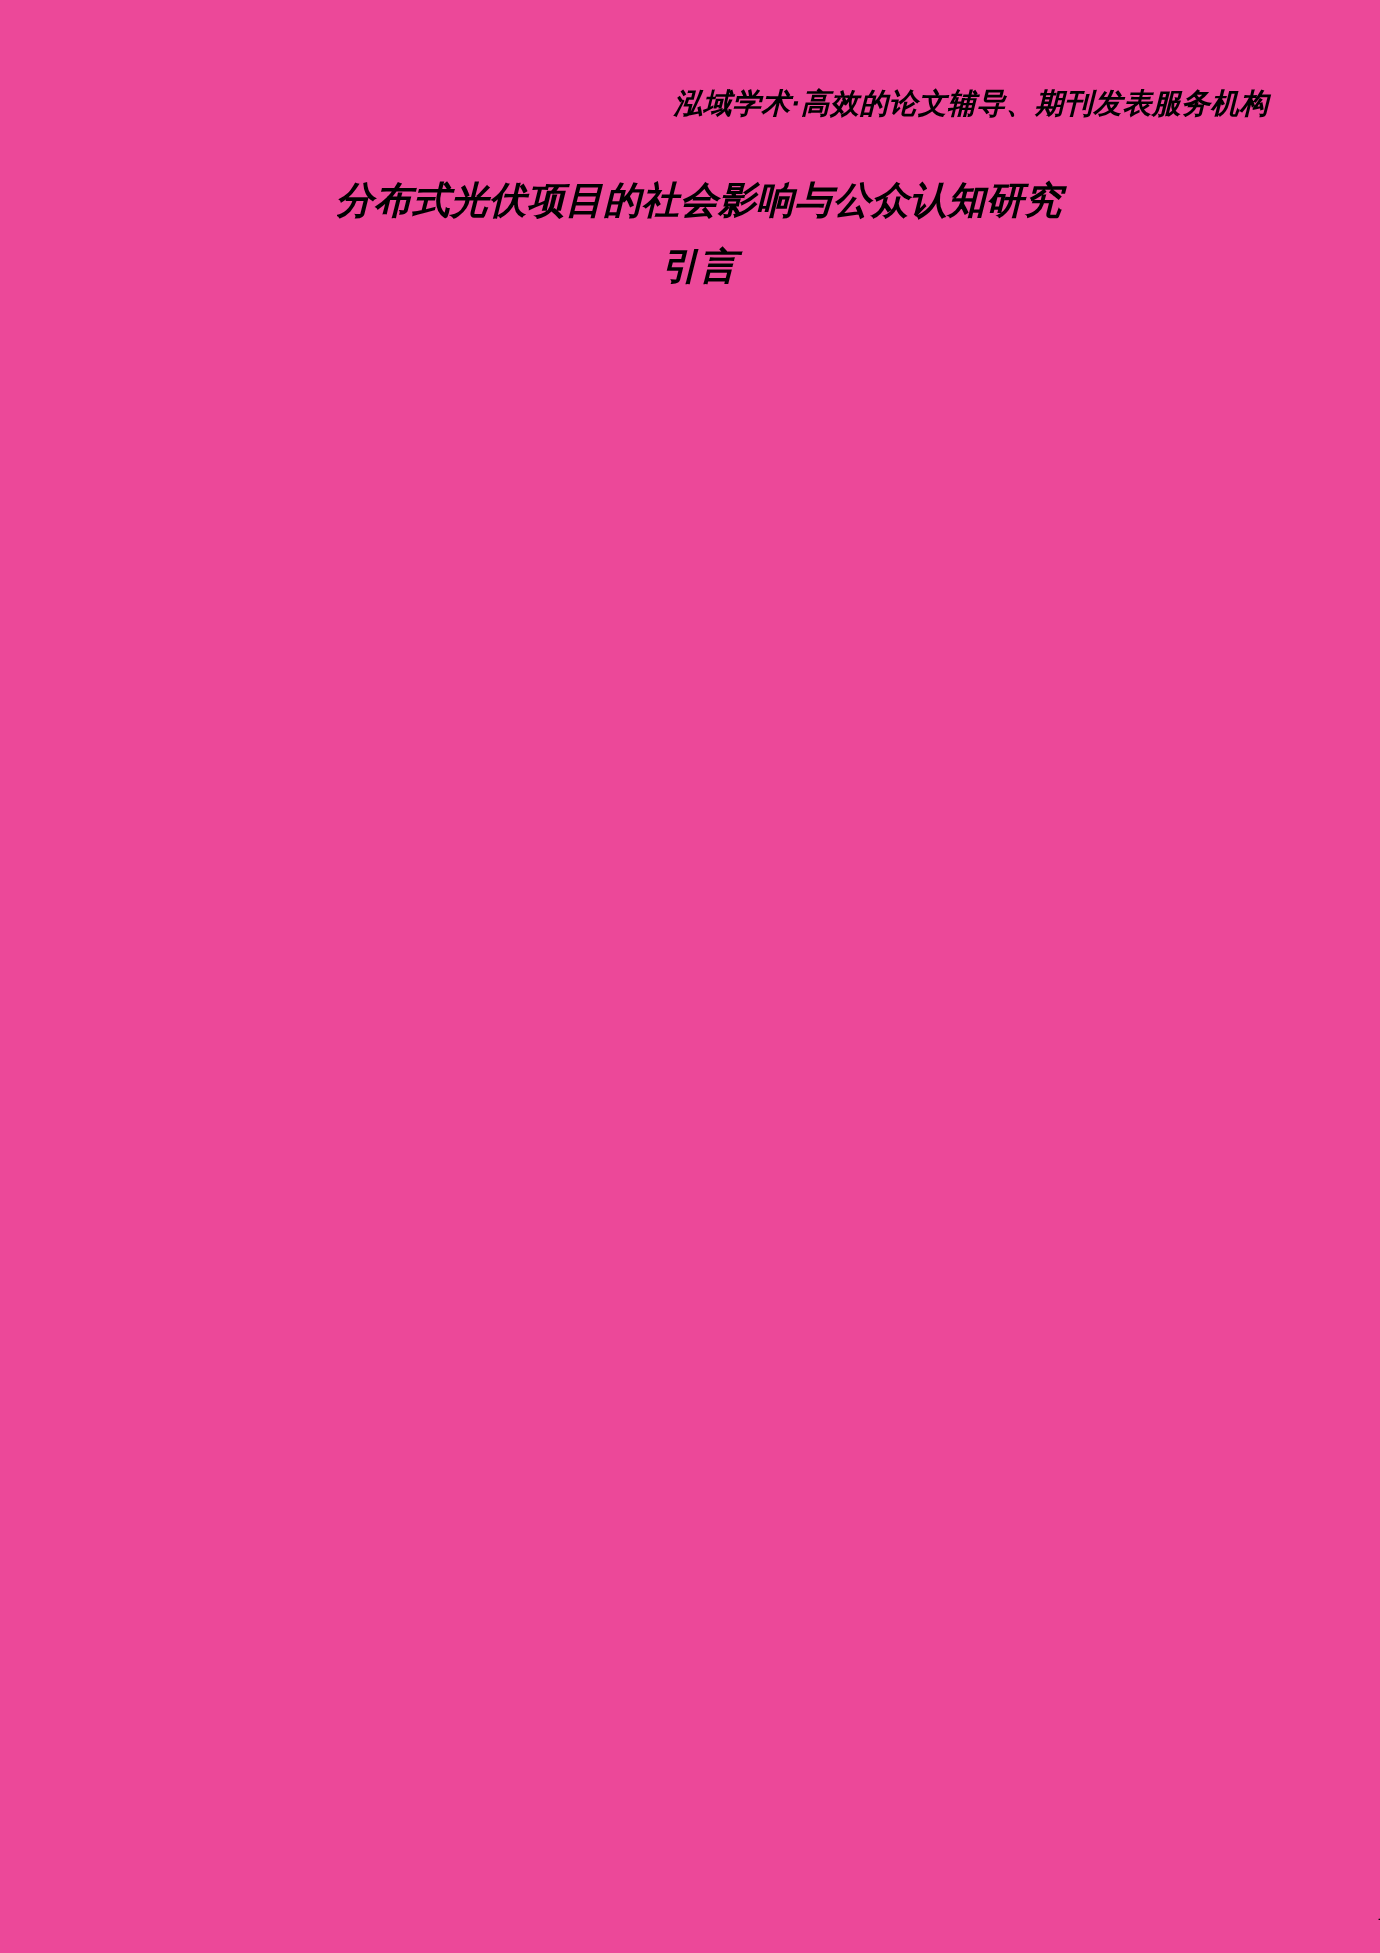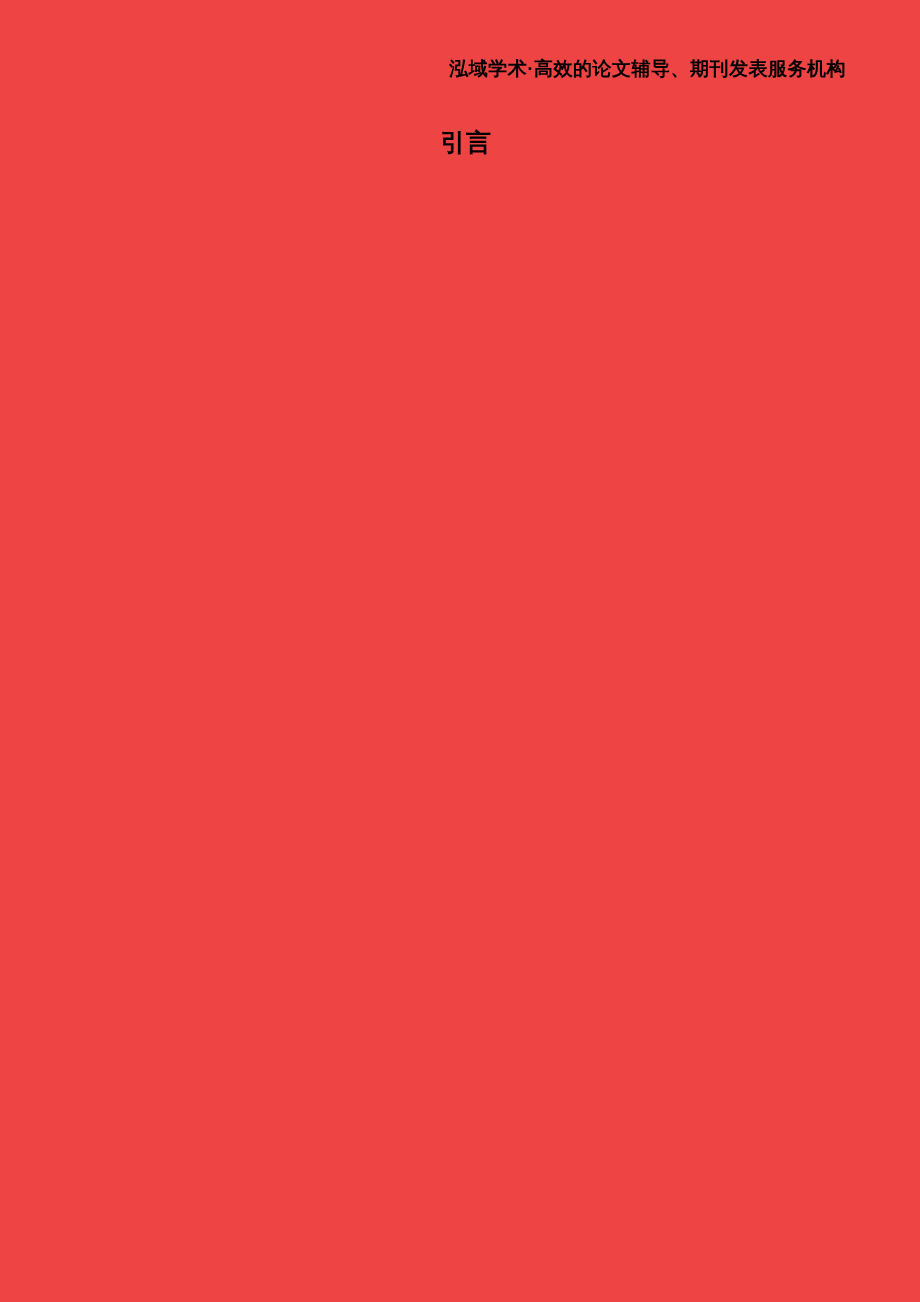--- a/index.html
+++ b/index.html
@@ -1,24 +1,25 @@
 <!DOCTYPE html>
 <html><head>
 <meta charset="utf-8">
 <style>
   * { margin: 0; padding: 0; box-sizing: border-box; }
   html, body { background: #ffffff; }
   .page {
     position: relative;
     width: 920px;
     height: 1302px;
-    background: #ef4444;
+    background: #ec4899;
     overflow: hidden;
     color: #000000;
     font-family: "Liberation Serif", serif;
+    font-style: italic;
   }
   .brand-header {
     position: absolute;
     top: 56px;
     right: 74px;
     font-family: "Liberation Sans", "DejaVu Sans", sans-serif;
     font-weight: bold;
     font-size: 19px;
     letter-spacing: 0.5px;
     color: #000000;
@@ -77,20 +78,21 @@
 </style>
 </head>
 <body>
 
 <div class="page">
 
   <div class="brand-header">泓域学术·高效的论文辅导、期刊发表服务机构</div>
 
   <div class="content">
 
+    <div class="doc-title">分布式光伏项目的社会影响与公众认知研究</div>
 
     <div class="section-heading">引言</div>
 
     <div class="body-text">
     </div>
 
   </div>
 
   <div class="page-footer">1 / 24</div>
 

